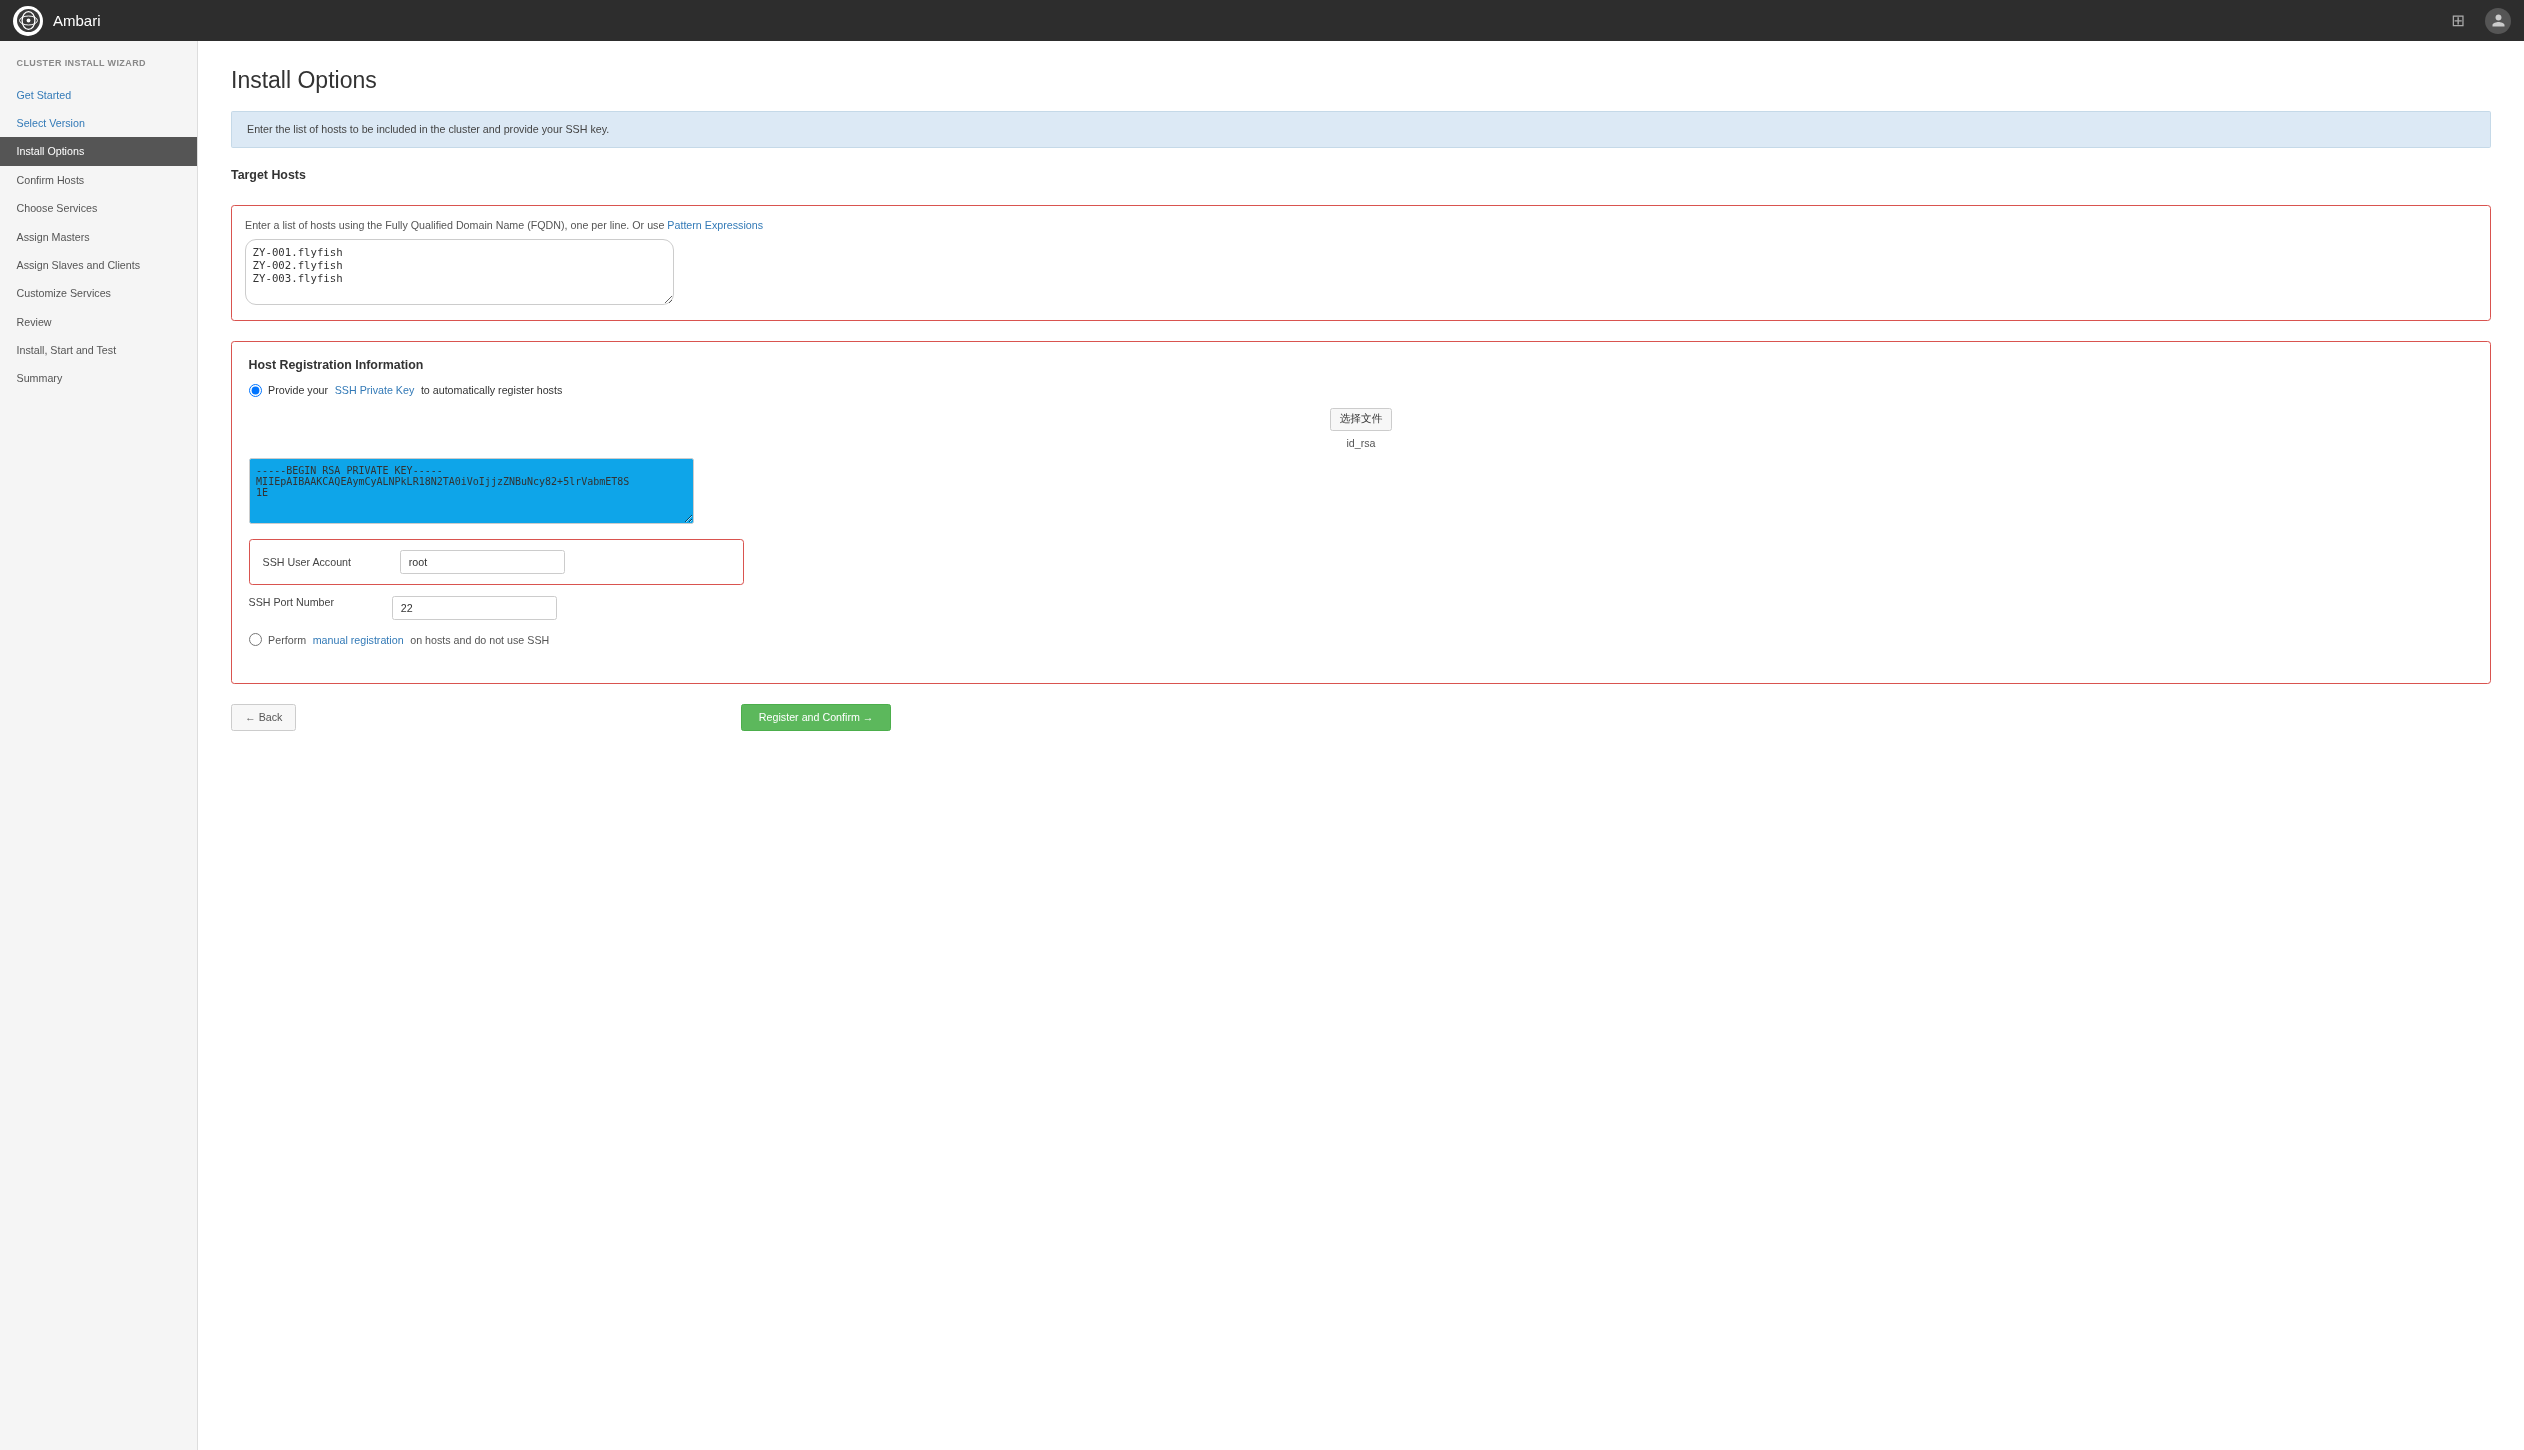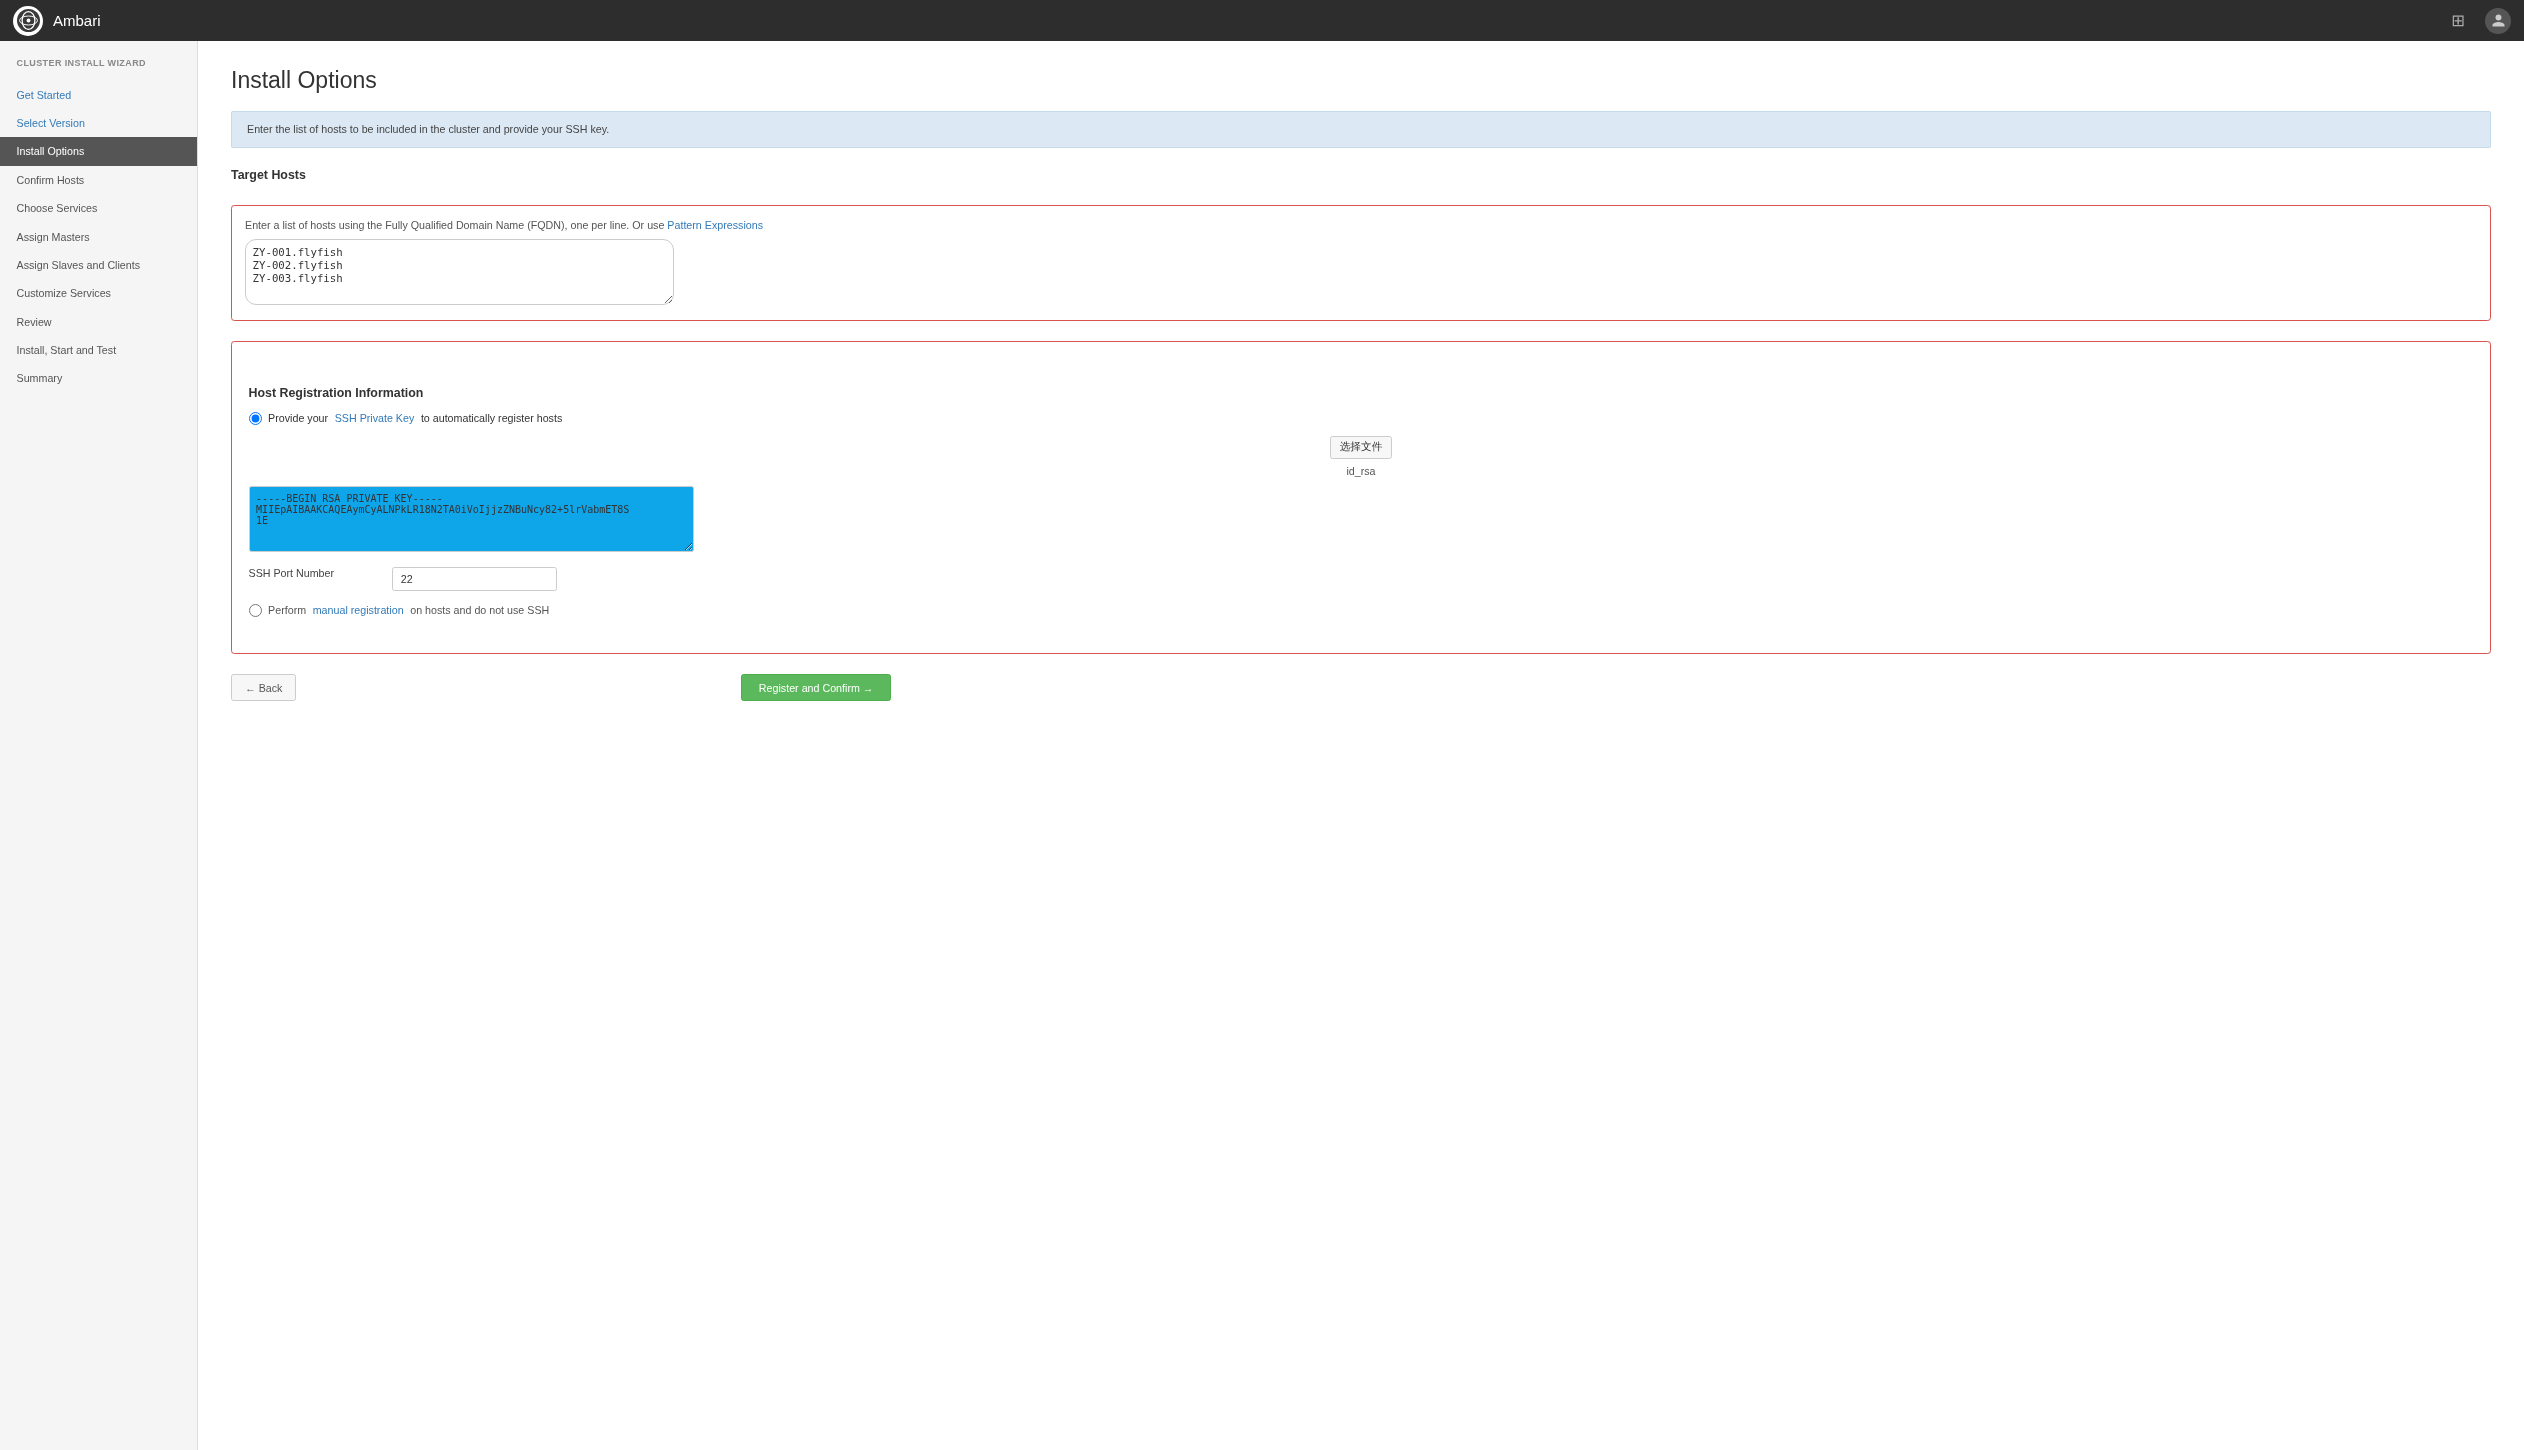--- a/index.html
+++ b/index.html
@@ -149,21 +149,20 @@
       border: 1.6px solid #d9534f;
       border-radius: 3.3px;
       padding: 16.5px;
       margin-bottom: 20px;
     }
     .host-reg-title {
       font-size: 12.4px;
       font-weight: 600;
       margin-bottom: 11.5px;
       color: #333;
-      margin-top: 28px;
     }
     .radio-row {
       display: flex;
       align-items: center;
       gap: 6.6px;
       margin-bottom: 11.5px;
       font-size: 10.7px;
     }
     .ssh-link {
       color: #337ab7;
@@ -353,20 +352,24 @@
         <button class="choose-file-btn">选择文件</button>
         <span class="file-name-text">id_rsa</span>
       </div>
 
       <div class="textarea-wrapper">
         <textarea class="key-textarea" style="">-----BEGIN RSA PRIVATE KEY-----
 MIIEpAIBAAKCAQEAymCyALNPkLR18N2TA0iVoIjjzZNBuNcy82+5lrVabmET8S
 1E</textarea>
       </div>
 
+      <div class="ssh-user-box">
+        <span class="field-label">SSH User Account</span>
+        <input class="field-input" type="text" value="root" style="">
+      </div>
 
       <div class="ssh-port-row">
         <span class="field-label">SSH Port Number</span>
         <input class="field-input" type="text" value="22" style="">
       </div>
 
       <div class="manual-row">
         <input type="radio" name="reg-method" style="">
         <span>Perform </span>
           <a class="manual-link">manual registration</a>

